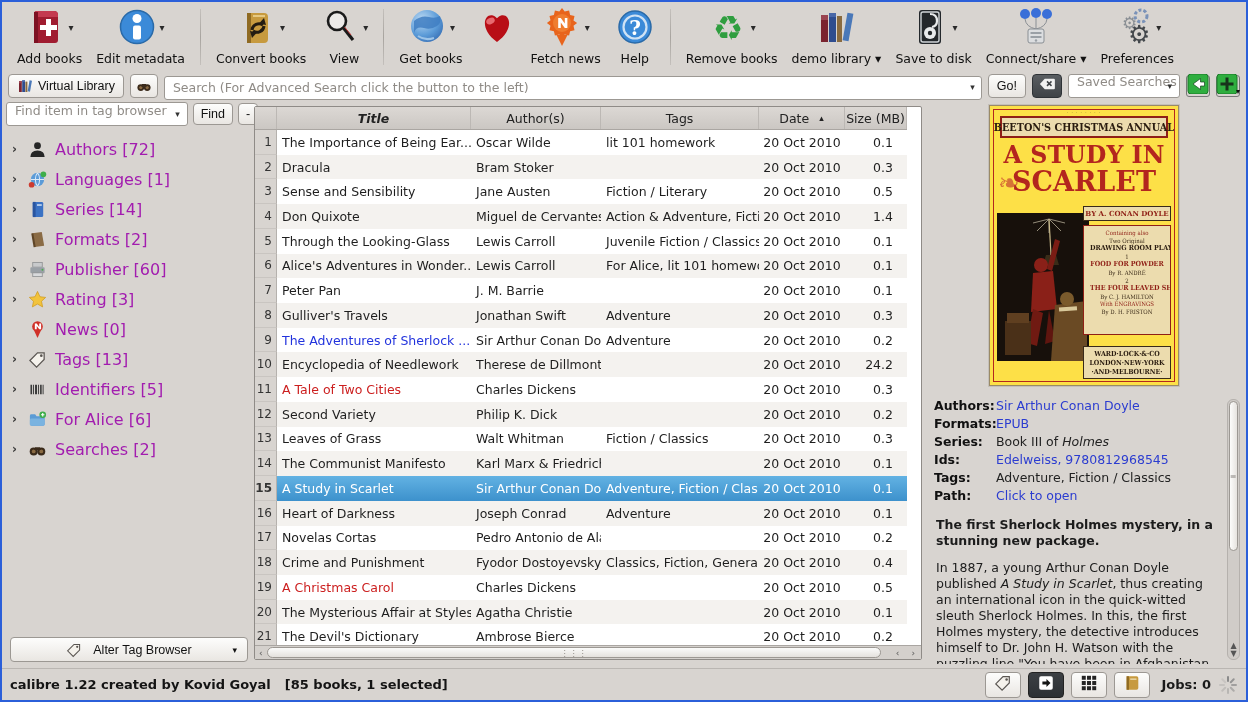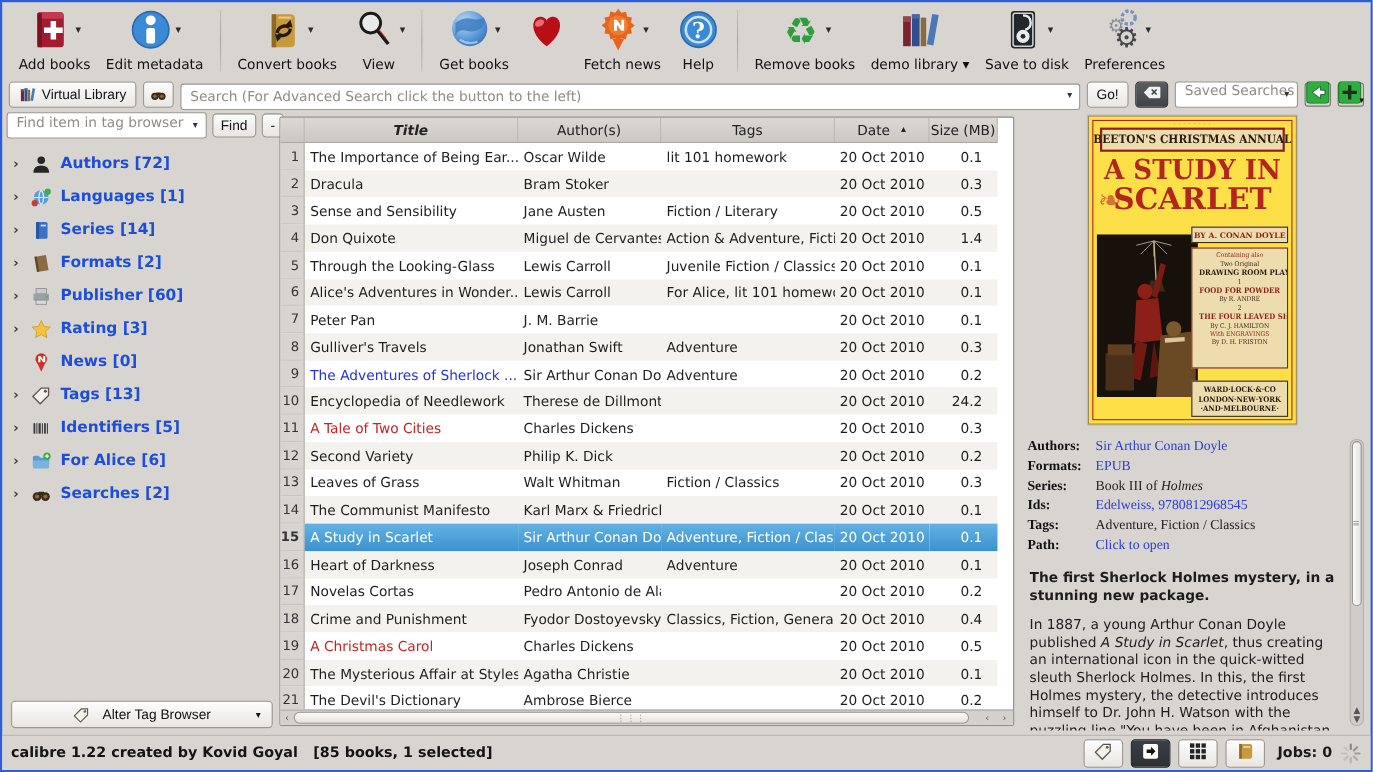--- a/index.html
+++ b/index.html
@@ -37,21 +37,21 @@
   
   .leftcol { position:absolute; top:100px; left:4px; width:246px; bottom:34px; }
   .findrow { display:flex; gap:5px; align-items:center; height:24px; }
   .findcombo { flex:1; }
   .minibtn { height:22px; padding:0 7px; font-size:12.5px; }
   .tagbrowser { position:absolute; top:32px; left:0; right:0; bottom:36px; overflow:hidden; }
   .tgitem { display:flex; align-items:center; height:30px; padding-left:6px; cursor:default; }
   .tgarrow { width:16px; font-size:12px; color:#3a3a3a; font-weight:bold; }
   .tgicon { width:19px; height:19px; margin-right:8px; }
   .tgicon svg { width:19px; height:19px; display:block; }
-  .tglabel { font-weight:bold; font-size:14px; color:#1d4ed8; }
+  .tglabel { font-weight:normal; font-size:16px; color:#a21caf; }
   .alterbtn { position:absolute; bottom:4px; left:4px; right:4px; height:25px; display:flex; align-items:center; justify-content:center; gap:6px; }
   .alterbtn .acaret { position:absolute; right:10px; font-size:9px; }
 
   
   .tablewrap { position:absolute; top:104px; left:252px; width:668px; bottom:40px; background:#fff; border:1px solid #8f8b87; border-radius:2px; display:flex; flex-direction:column; }
   .tinner { display:flex; flex:1; overflow:hidden;gap:28px; }
   .tcontent { width:652px; display:flex; flex-direction:column; }
   .thead { display:grid; grid-template-columns:22px 194px 130px 158px 86px 62px; height:23px; background:linear-gradient(#dcd8d4,#cbc7c3); border-bottom:1px solid #aaa6a2; }
   .thead > div { display:flex; align-items:center; justify-content:center; font-size:12.5px; color:#222; border-right:1px solid #bcb8b4; overflow:hidden; }
   .thead .h-title { font-weight:bold; font-style:italic; }
@@ -94,21 +94,21 @@
   .cov-panel { position:absolute; right:7px; top:119px; width:88px; height:110px; border:1.5px solid #8f1f16; background:#ecdcae; padding:3px 2px; text-align:center; overflow:hidden; }
   .cov-panel p { font-family:"DejaVu Serif","Liberation Serif",serif; line-height:1.25; white-space:nowrap; transform:scaleX(.9); }
   .cp-small-red { font-size:6px; color:#8f1f16; }
   .cp-small-dark { font-size:6px; color:#3a2a18; }
   .cp-head-dark { font-size:7px; font-weight:bold; color:#2a1c10; }
   .cp-head-red { font-size:7px; font-weight:bold; color:#8f1f16; }
   .cov-pub { position:absolute; right:7px; bottom:6px; width:88px; border:1.5px solid #3a2a18; background:#ecdcae; padding:2px 0; text-align:center; }
   .cov-pub p { font-family:"DejaVu Serif",serif; font-weight:bold; font-size:7px; color:#2a1c10; line-height:1.3; transform:scaleX(.9); white-space:nowrap; }
 
   .details { position:absolute; top:295px; left:8px; right:22px; }
-  .dfield { display:flex; margin-bottom:1px; font-size:12.5px; line-height:17px;font-family:Liberation Serif, serif; }
+  .dfield { display:flex; margin-bottom:1px; font-size:12.5px; line-height:17px; }
   .dlabel { font-weight:bold; width:62px; flex:none; color:#111; }
   .dvalue { color:#222; }
   .dlink { color:#2b3cd0; }
   .desc { position:absolute; top:415px; left:10px; right:26px; bottom:2px; overflow:hidden; font-size:12.5px; color:#1c1c1c; }
   .desc-bold { font-weight:bold; margin-bottom:10px; line-height:1.3; }
   .desc-body { line-height:1.28; }
   .rscroll { position:absolute; top:297px; right:2px; bottom:6px; width:13px; }
   .rtrack { position:absolute; inset:0; background:#d0ccc8; border:1px solid #b5b1ad; border-radius:6px; }
   .rthumb { position:absolute; top:2px; left:2px; width:9px; height:150px; background:linear-gradient(90deg,#fcfcfb,#e6e3df); border:1px solid #9c9893; border-radius:5px; }
   .rarrows { position:absolute; bottom:2px; left:0; width:100%; text-align:center; font-size:8px; color:#555; line-height:8px; }
@@ -282,20 +282,37 @@
               <rect x="9" y="3" width="22" height="34" rx="3" fill="#23272b"></rect>
               <rect x="11" y="5" width="18" height="30" rx="2" fill="none" stroke="#cfd4d8" stroke-width="1.4"></rect>
               <path d="M20 7 q7 0 7 7 0 5-5 6" stroke="#e8eaec" stroke-width="2.2" fill="none"></path>
               <circle cx="20" cy="26" r="6" fill="#e8eaec"></circle>
               <circle cx="20" cy="26" r="2.2" fill="#23272b"></circle>
             </svg>
           </span>
           <span class="caret">▾</span>
         </div>
         <div class="tlabel">Save to disk</div>
+      </div>
+      <div class="tbtn">
+        <div class="iconrow">
+          <span class="ticon">
+            <svg viewBox="0 0 40 40">
+              <circle cx="9" cy="7" r="5" fill="#3a6fd8"></circle>
+              <circle cx="20" cy="6" r="5" fill="#3a6fd8"></circle>
+              <circle cx="31" cy="7" r="5" fill="#3a6fd8"></circle>
+              <path d="M9 12 q1 8 11 10 M20 11 v11 M31 12 q-1 8-11 10" stroke="#8a8f94" fill="none"></path>
+              <rect x="12" y="22" width="16" height="14" rx="2" fill="#dcdee0" stroke="#8a8f94"></rect>
+              <rect x="14.5" y="25" width="11" height="2" fill="#9aa0a6"></rect>
+              <rect x="14.5" y="29" width="11" height="2" fill="#9aa0a6"></rect>
+              <circle cx="20" cy="33.5" r="1.2" fill="#9aa0a6"></circle>
+            </svg>
+          </span>
+        </div>
+        <div class="tlabel">Connect/share ▾</div>
       </div>
       <div class="tbtn">
         <div class="iconrow">
           <span class="ticon">
             <svg viewBox="0 0 40 40">
               <text x="9" y="22" font-size="17" fill="#8a8f94" font-family="DejaVu Sans,sans-serif">⚙</text>
               <text x="15" y="36" font-size="25" fill="#44484c" font-family="DejaVu Sans,sans-serif">⚙</text>
               <circle cx="28" cy="9" r="6" fill="none" stroke="#7a92b8" stroke-width="3" stroke-dasharray="3 2"></circle>
             </svg>
           </span>

